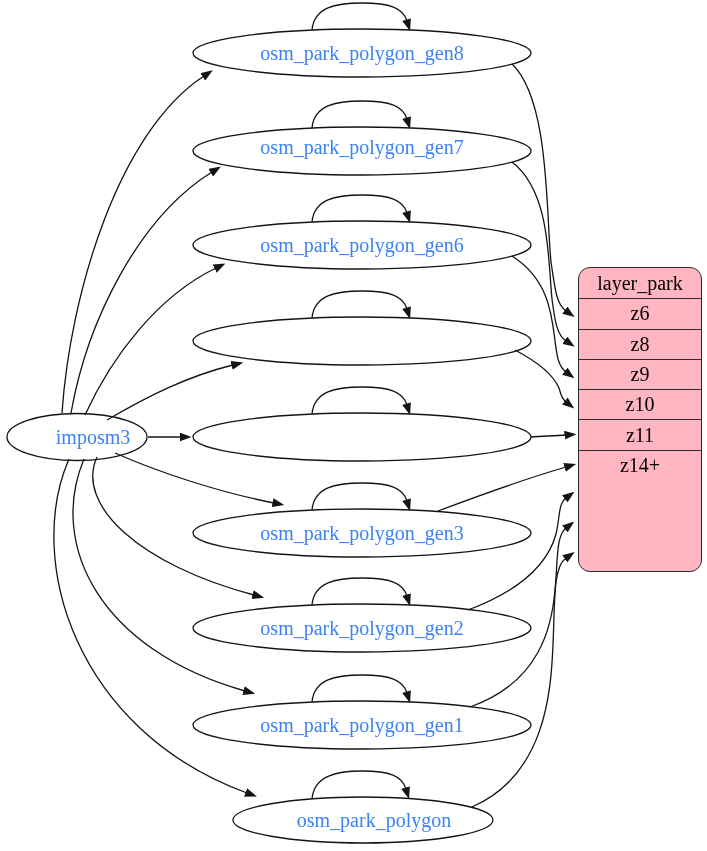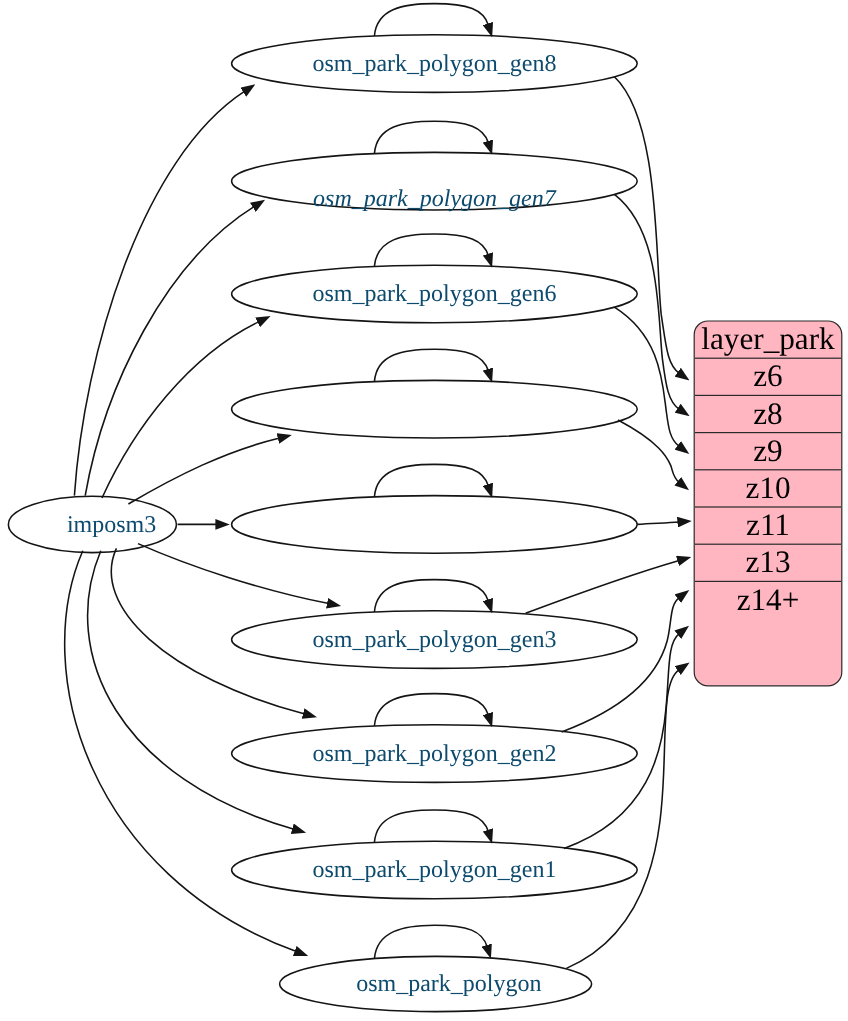--- a/index.html
+++ b/index.html
@@ -10,41 +10,41 @@
     font-family:"Liberation Serif","DejaVu Serif",serif;
     overflow:hidden;
   }
   #edges{position:absolute;left:0;top:0;width:707px;height:851px;}
   .node-label{
     position:absolute;
     width:340px;
     text-align:center;
     font-size:20px;
     line-height:24px;
-    color:#0c4a6e;
+    color:#3b82f6;
     white-space:nowrap;
     pointer-events:none;
   }
   .layer-table{
     position:absolute;
     left:578px;top:267px;
     width:124px;height:305px;
     box-sizing:border-box;
     background:#ffb6c1;
     border:1.4px solid #2a2a2a;
     border-radius:12px;
     display:grid;
     grid-template-rows:repeat(10,1fr);
     overflow:hidden;
   }
   .layer-cell{
     display:flex;
     align-items:center;
     justify-content:center;
-    font-size:26px;
+    font-size:20px;
     color:#000000;
     box-sizing:border-box;
   }
   .layer-cell + .layer-cell{
     border-top:1.3px solid #2a2a2a;
   }
 </style>
 </head>
 <body>
 
@@ -99,38 +99,37 @@
       <path d="M468,610 C532,586 550,556 556,534 C560,518 558,504 566,498" marker-end="url(#arrow)"></path>
       <path d="M470,707 C541,682 552,625 555,590 C558,558 556,536 566,528" marker-end="url(#arrow)"></path>
       <path d="M472,807 C546,775 551,690 553,645 C555,600 553,567 566,558" marker-end="url(#arrow)"></path>
     </g>
   </svg>
 
   <div class="node-label" style="left:7px;top:425px;width:140px;padding-left:16px;">imposm3</div>
 
   <div class="node-label" style="left:192px;top:41px;">osm_park_polygon_gen8</div>
 
-  <div class="node-label" style="left:192px;top:154px;font-style:italic;">osm_park_polygon_gen7</div>
+  <div class="node-label" style="left:192px;top:135px;">osm_park_polygon_gen7</div>
 
   <div class="node-label" style="left:192px;top:233px;text-align:center;">osm_park_polygon_gen6</div>
 
 
 
   <div class="node-label" style="left:192px;top:521px;">osm_park_polygon_gen3</div>
 
   <div class="node-label" style="left:192px;top:616px;">osm_park_polygon_gen2</div>
 
   <div class="node-label" style="left:192px;top:713px;">osm_park_polygon_gen1</div>
 
   <div class="node-label" style="left:204px;top:808px;">osm_park_polygon</div>
 
   <div class="layer-table">
     <div class="layer-cell">layer_park</div>
     <div class="layer-cell">z6</div>
     <div class="layer-cell">z8</div>
     <div class="layer-cell">z9</div>
     <div class="layer-cell">z10</div>
     <div class="layer-cell">z11</div>
-    <div class="layer-cell">z13</div>
     <div class="layer-cell">z14+</div>
   </div>
 
 </div>
 
 </body></html>

